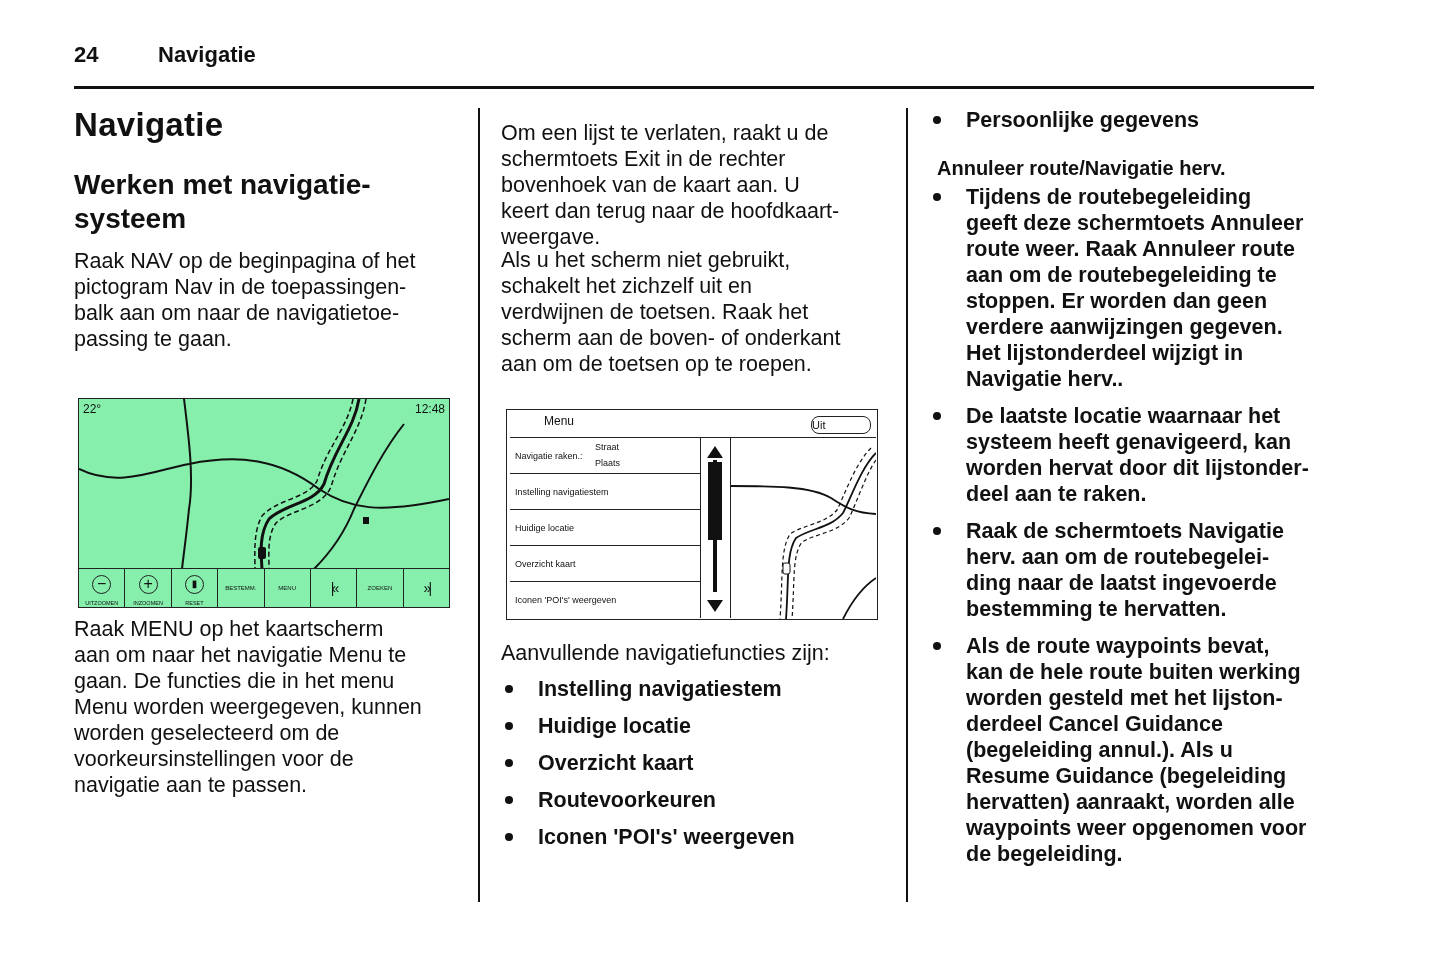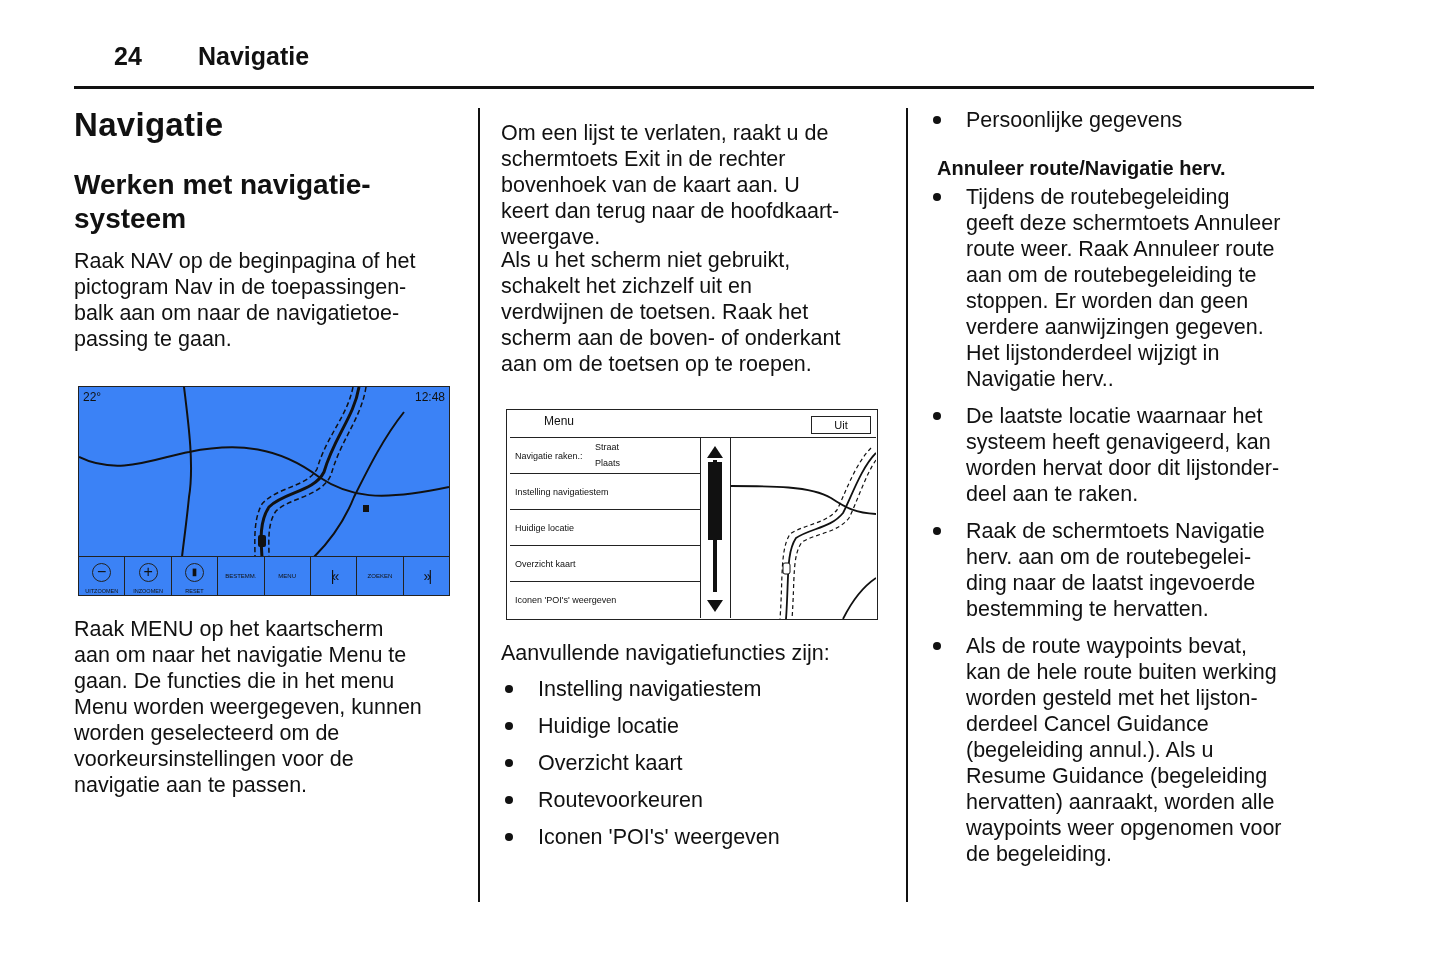--- a/index.html
+++ b/index.html
@@ -1,57 +1,57 @@
 <!DOCTYPE html>
 <html><head>
   <meta charset="utf-8">
   <style>
     html, body { margin: 0; padding: 0; background: #ffffff; }
     body { width: 1445px; height: 961px; position: relative; overflow: hidden; color: #111; font-family: "Liberation Sans", sans-serif; }
 
-    .running-header { position: absolute; left: 74px; top: 42px; font-weight: bold; font-size: 25px; margin-left: 40px; }
+    .running-header { position: absolute; left: 74px; top: 42px; font-weight: bold; font-size: 22px; }
     .running-header .pg { display: inline-block; width: 84px; }
     .header-rule { position: absolute; left: 74px; top: 86px; width: 1240px; height: 3px; background: #111; }
 
     .col { position: absolute; top: 104px; }
     .col1 { left: 74px; width: 390px; }
     .col2 { left: 501px; width: 385px; }
     .col3 { left: 929px; width: 390px; }
 
     .vdiv { position: absolute; top: 108px; width: 2px; height: 794px; background: #111; }
     .vdiv.d1 { left: 478px; }
     .vdiv.d2 { left: 906px; }
 
     h1.main-title { font-size: 33px; font-weight: bold; margin: 0; position: absolute; top: 2px; left: 0; letter-spacing: 0.3px; }
     h2.sub-title { font-size: 28px; font-weight: bold; margin: 0; position: absolute; top: 64px; left: 0; line-height: 34px; width: 380px; }
 
     p.body { font-size: 21.5px; line-height: 26px; margin: 0; position: absolute; left: 0; }
 
     .bullet-list { list-style: none; margin: 0; padding: 0; position: absolute; left: 0; }
-    .bullet-list li { position: relative; padding-left: 37px; font-size: 21.5px; line-height: 26px; }
+    .bullet-list li { position: relative; padding-left: 37px; font-size: 21.5px; line-height: 26px; font-weight: bold; }
     .bullet-list li .dot { position: absolute; left: 4px; top: 9px; width: 8px; height: 8px; border-radius: 50%; background: #111; }
 
     .subhead { font-size: 20px; font-weight: bold; position: absolute; left: 0; margin: 8px; }
 
     
-    .screen1 { position: absolute; left: 4px; top: 282px; width: 370px; height: 208px; border: 1.5px solid #222; background: #3b82f6; }
+    .screen1 { position: absolute; left: 4px; top: 294px; width: 370px; height: 208px; border: 1.5px solid #222; background: #86efac; }
     .screen1 svg.map { position: absolute; left: 0; top: 0; }
     .s1-temp { position: absolute; left: 4px; top: 3px; font-size: 12px; }
     .s1-time { position: absolute; right: 4px; top: 3px; font-size: 12px; }
     .s1-bar { position: absolute; left: 0; bottom: 0; width: 100%; height: 38px; border-top: 1.5px solid #222; display: flex; }
     .s1-btn { flex: 1; border-right: 1px solid #222; position: relative; display: flex; align-items: center; justify-content: center; font-size: 6px; }
     .s1-btn:last-child { border-right: none; }
     .s1-btn .lbl-bottom { position: absolute; bottom: 1px; left: 0; right: 0; text-align: center; font-size: 5.5px; }
     .s1-btn .circ { width: 17px; height: 17px; border: 1.3px solid #222; border-radius: 50%; display: flex; align-items: center; justify-content: center; font-size: 16px; line-height: 1; margin-top: -8px; }
     .s1-btn .glyph { font-size: 14px; letter-spacing: -3px; }
 
     
     .screen2 { position: absolute; left: 5px; top: 305px; width: 370px; height: 209px; border: 1.5px solid #222; background: #fff; }
     .s2-title { position: absolute; left: 37px; top: 4px; font-size: 12px; }
-    .s2-exit { position: absolute; right: 6px; top: 6px; width: 58px; height: 16px; border: 1.3px solid #222; border-radius: 0; font-size: 11px; text-align: center; line-height: 16px; }
+    .s2-exit { position: absolute; right: 6px; top: 6px; width: 58px; height: 16px; border: 1.3px solid #222; border-radius: 8px; font-size: 11px; line-height: 16px; }
     .s2-list { position: absolute; left: 3px; top: 27px; width: 190px; height: 180px; border-top: 1px solid #222; border-right: 1px solid #222; }
     .s2-item { height: 36px; border-bottom: 1px solid #222; font-size: 9px; display: flex; align-items: center; padding-left: 5px; box-sizing: border-box; position: relative; }
     .s2-item:last-child { border-bottom: none; }
     .s2-item .sub { position: absolute; left: 85px; font-size: 9px; line-height: 16px; top: 1px; }
     .s2-scroll { position: absolute; left: 194px; top: 27px; width: 29px; height: 180px; border-top: 1px solid #222; border-right: 1px solid #222; }
     .s2-scroll .up { position: absolute; left: 6px; top: 8px; width: 0; height: 0; border-left: 8px solid transparent; border-right: 8px solid transparent; border-bottom: 12px solid #111; }
     .s2-scroll .down { position: absolute; left: 6px; bottom: 6px; width: 0; height: 0; border-left: 8px solid transparent; border-right: 8px solid transparent; border-top: 12px solid #111; }
     .s2-scroll .track { position: absolute; left: 12px; top: 22px; width: 4px; height: 132px; background: #111; }
     .s2-scroll .thumb { position: absolute; left: 7px; top: 24px; width: 14px; height: 78px; background: #111; }
     .s2-map { position: absolute; left: 224px; top: 27px; width: 145px; height: 181px; border-top: 1px solid #222; }

